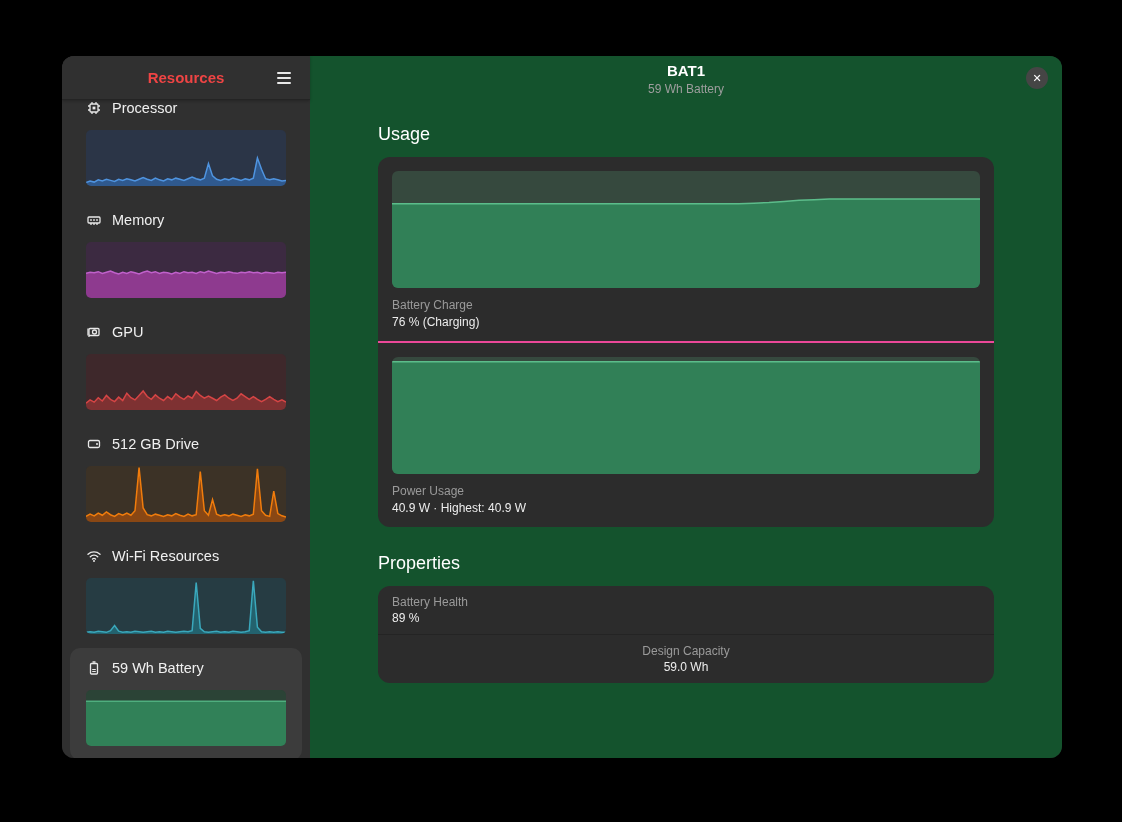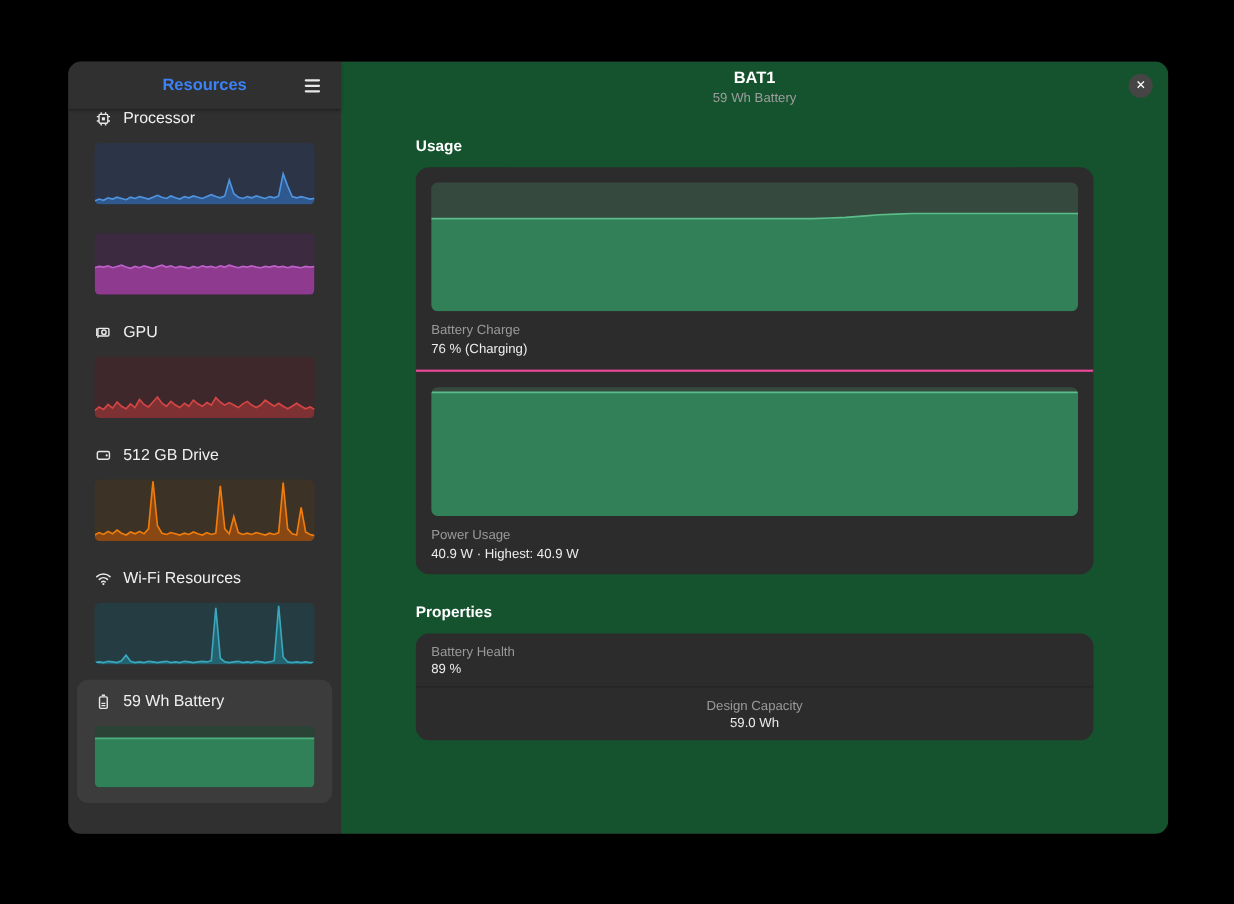--- a/index.html
+++ b/index.html
@@ -8,21 +8,21 @@
 
   .window { position:absolute; left:62px; top:56px; width:1000px; height:702px;
     border-radius:12px; overflow:hidden; display:flex;
     box-shadow:0 12px 40px rgba(0,0,0,.6); background:#242424; }
 
   
   .sidebar { width:248px; background:#303030; display:flex; flex-direction:column; position:relative; }
   .sb-header { position:relative; z-index:3; height:44px; background:#303030;
     display:flex; align-items:center; justify-content:center; flex:0 0 44px;
     border-bottom:1px solid #242424; box-shadow:0 1px 3px rgba(0,0,0,.25); }
-  .sb-title { color:#3b82f6; font-size:15px; font-weight:bold; }
+  .sb-title { color:#ef4444; font-size:15px; font-weight:bold; }
   .hamburger { position:absolute; right:12px; top:8px; width:28px; height:28px; border:none;
     background:transparent; border-radius:6px; display:flex; flex-direction:column;
     align-items:center; justify-content:center; gap:3px; cursor:pointer; }
   .hamburger span { display:block; width:14px; height:2px; background:#e8e8e8; border-radius:1px; }
 
   .sb-body { flex:1; overflow:hidden; position:relative; z-index:1; padding:0 8px; }
   .sb-list { margin-top:-12px; }
   .sb-item { padding:12px 16px 14px; border-radius:10px; cursor:pointer; }
   .sb-item.selected { background:#3c3c3c; }
   .sb-item-head { display:flex; align-items:flex-start; gap:10px; height:20px; margin-bottom:10px; }
@@ -39,21 +39,21 @@
   .main-header { position:relative; flex:0 0 52px; padding-top:6px; text-align:center; }
   .main-title { color:#fff; font-size:15px; font-weight:bold; line-height:18px; }
   .main-subtitle { color:#9e9e9e; font-size:12px; margin-top:2px; }
   .close-btn { position:absolute; right:14px; top:11px; width:22px; height:22px; border:none;
     border-radius:50%; background:#454545; color:#fff; font-size:11px; line-height:22px;
     text-align:center; cursor:pointer; padding:0; }
 
   .content { flex:1; overflow:hidden; }
   .content-inner { width:616px; margin:0 auto; }
 
-  .section-heading { color:#fff; font-size:14px; font-weight:bold; }
+  .section-heading { color:#fff; font-size:18px; font-weight:normal; }
   .h-usage { margin:16px 0 12px; }
   .h-props { margin:26px 0 12px; }
 
   .card { background:#2c2c2c; border-radius:12px; overflow:hidden; }
   .usage-row { padding:14px 14px 12px; }
   .usage-row + .usage-row { border-top:2px solid #ec4899; }
   .usage-row .chart { height:117px; border-radius:6px; }
   .row-label { color:#9a9a9a; font-size:12px; margin-top:10px; }
   .row-value { color:#ededed; font-size:12px; margin-top:3px; }
 
@@ -92,20 +92,29 @@
           </div>
           <div class="chart" style="background: rgb(43, 53, 71);">
               <svg viewBox="0 0 100 100" preserveAspectRatio="none">
                 <polygon points="0,100 0.00,94.00 2.04,91.00 4.08,93.00 6.12,89.00 8.16,91.00 10.20,88.00 12.24,90.00 14.29,92.00 16.33,88.00 18.37,90.00 20.41,87.00 22.45,89.00 24.49,91.00 26.53,88.00 28.57,85.00 30.61,88.00 32.65,90.00 34.69,86.00 36.73,89.00 38.78,91.00 40.82,87.00 42.86,89.00 44.90,86.00 46.94,88.00 48.98,90.00 51.02,87.00 53.06,84.00 55.10,87.00 57.14,89.00 59.18,86.00 61.22,60.00 63.27,82.00 65.31,88.00 67.35,90.00 69.39,87.00 71.43,89.00 73.47,86.00 75.51,88.00 77.55,90.00 79.59,87.00 81.63,89.00 83.67,86.00 85.71,50.00 87.76,70.00 89.80,87.00 91.84,89.00 93.88,87.00 95.92,89.00 97.96,91.00 100.00,90.00 100,100" fill="rgba(53,132,228,0.45)"></polygon>
                 <polyline points="0.00,94.00 2.04,91.00 4.08,93.00 6.12,89.00 8.16,91.00 10.20,88.00 12.24,90.00 14.29,92.00 16.33,88.00 18.37,90.00 20.41,87.00 22.45,89.00 24.49,91.00 26.53,88.00 28.57,85.00 30.61,88.00 32.65,90.00 34.69,86.00 36.73,89.00 38.78,91.00 40.82,87.00 42.86,89.00 44.90,86.00 46.94,88.00 48.98,90.00 51.02,87.00 53.06,84.00 55.10,87.00 57.14,89.00 59.18,86.00 61.22,60.00 63.27,82.00 65.31,88.00 67.35,90.00 69.39,87.00 71.43,89.00 73.47,86.00 75.51,88.00 77.55,90.00 79.59,87.00 81.63,89.00 83.67,86.00 85.71,50.00 87.76,70.00 89.80,87.00 91.84,89.00 93.88,87.00 95.92,89.00 97.96,91.00 100.00,90.00" fill="none" stroke="#4f94e0" stroke-width="1.5" vector-effect="non-scaling-stroke"></polyline>
               </svg>
             </div>
         </div>
 
         <div class="sb-item">
+          <div class="sb-item-head">
+            <span class="ico">
+              <svg viewBox="0 0 16 16" fill="none" stroke="currentColor" stroke-width="1.3">
+                <rect x="2" y="5" width="12" height="6" rx="1"></rect>
+                  <path d="M5 11v2M8 11v2M11 11v2M5 7v2M8 7v2M11 7v2"></path>
+              </svg>
+              </span>
+            <span class="sb-label">Memory</span>
+          </div>
           <div class="chart" style="background: rgb(60, 42, 65);">
               <svg viewBox="0 0 100 100" preserveAspectRatio="none">
                 <polygon points="0,100 0.00,56.00 2.04,54.00 4.08,55.00 6.12,53.00 8.16,56.00 10.20,54.00 12.24,52.00 14.29,55.00 16.33,57.00 18.37,54.00 20.41,56.00 22.45,53.00 24.49,55.00 26.53,57.00 28.57,54.00 30.61,52.00 32.65,55.00 34.69,53.00 36.73,56.00 38.78,54.00 40.82,55.00 42.86,57.00 44.90,54.00 46.94,56.00 48.98,53.00 51.02,55.00 53.06,54.00 55.10,56.00 57.14,53.00 59.18,55.00 61.22,52.00 63.27,54.00 65.31,56.00 67.35,54.00 69.39,55.00 71.43,53.00 73.47,55.00 75.51,56.00 77.55,54.00 79.59,55.00 81.63,53.00 83.67,55.00 85.71,54.00 87.76,56.00 89.80,54.00 91.84,55.00 93.88,56.00 95.92,54.00 97.96,55.00 100.00,54.00 100,100" fill="rgba(170,64,170,0.75)"></polygon>
                 <polyline points="0.00,56.00 2.04,54.00 4.08,55.00 6.12,53.00 8.16,56.00 10.20,54.00 12.24,52.00 14.29,55.00 16.33,57.00 18.37,54.00 20.41,56.00 22.45,53.00 24.49,55.00 26.53,57.00 28.57,54.00 30.61,52.00 32.65,55.00 34.69,53.00 36.73,56.00 38.78,54.00 40.82,55.00 42.86,57.00 44.90,54.00 46.94,56.00 48.98,53.00 51.02,55.00 53.06,54.00 55.10,56.00 57.14,53.00 59.18,55.00 61.22,52.00 63.27,54.00 65.31,56.00 67.35,54.00 69.39,55.00 71.43,53.00 73.47,55.00 75.51,56.00 77.55,54.00 79.59,55.00 81.63,53.00 83.67,55.00 85.71,54.00 87.76,56.00 89.80,54.00 91.84,55.00 93.88,56.00 95.92,54.00 97.96,55.00 100.00,54.00" fill="none" stroke="#c061cb" stroke-width="1.5" vector-effect="non-scaling-stroke"></polyline>
               </svg>
             </div>
         </div>
 
         <div class="sb-item">
           <div class="sb-item-head">

